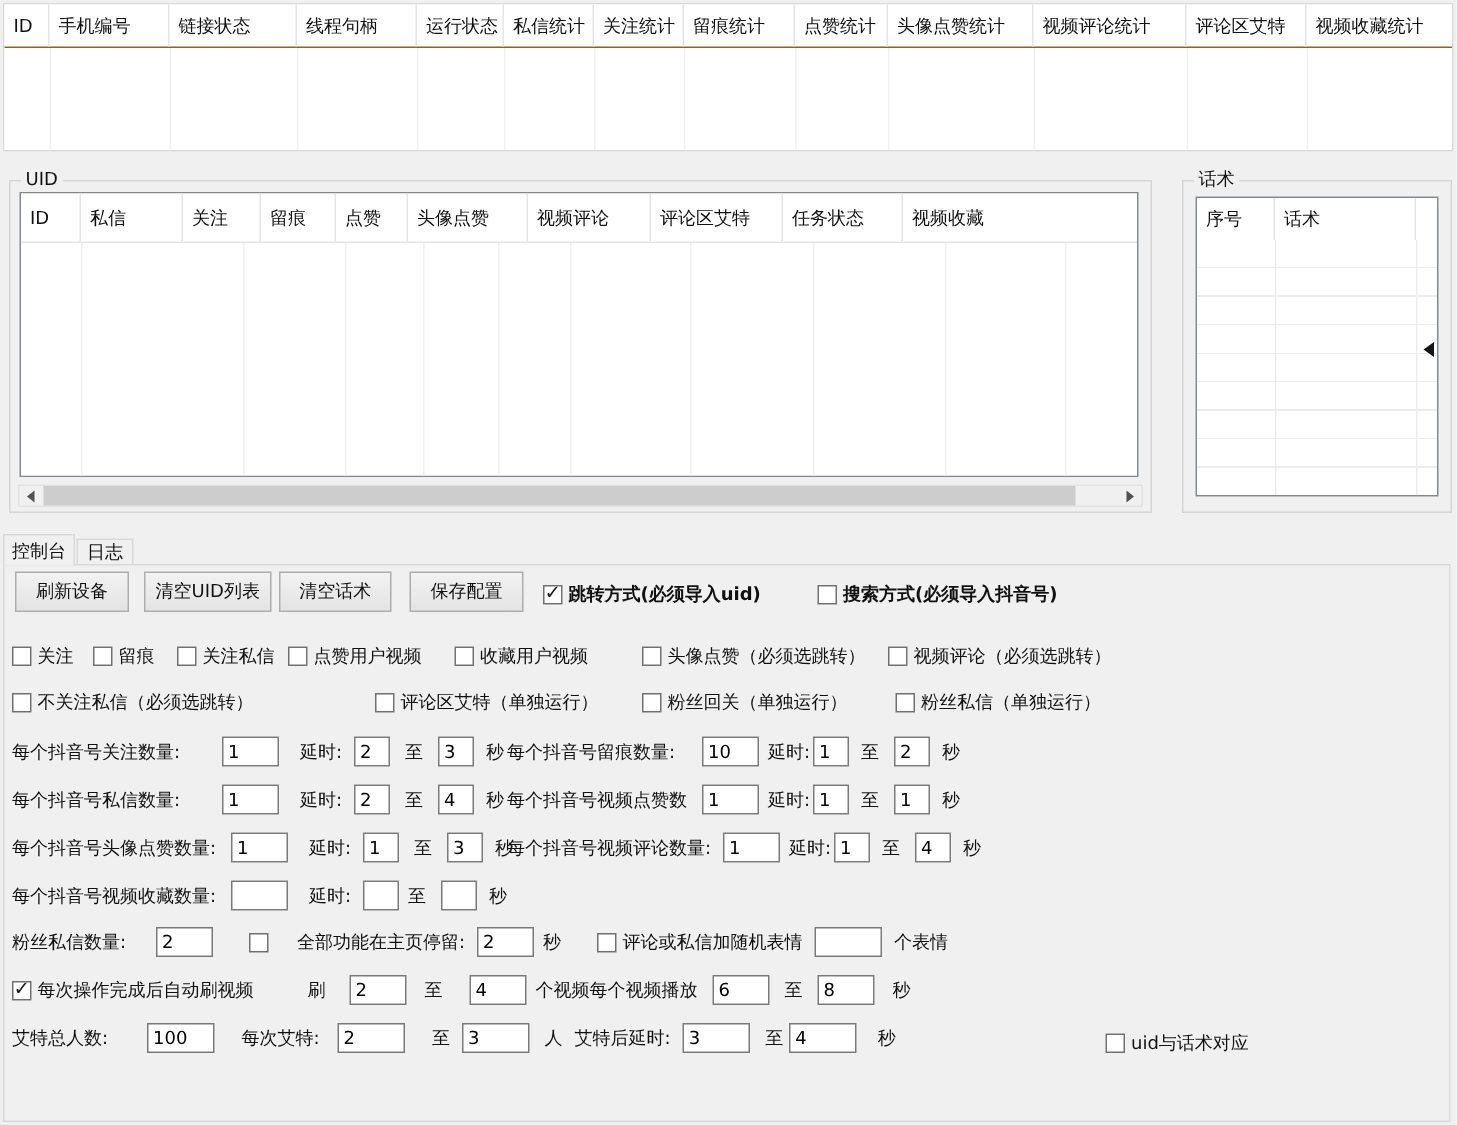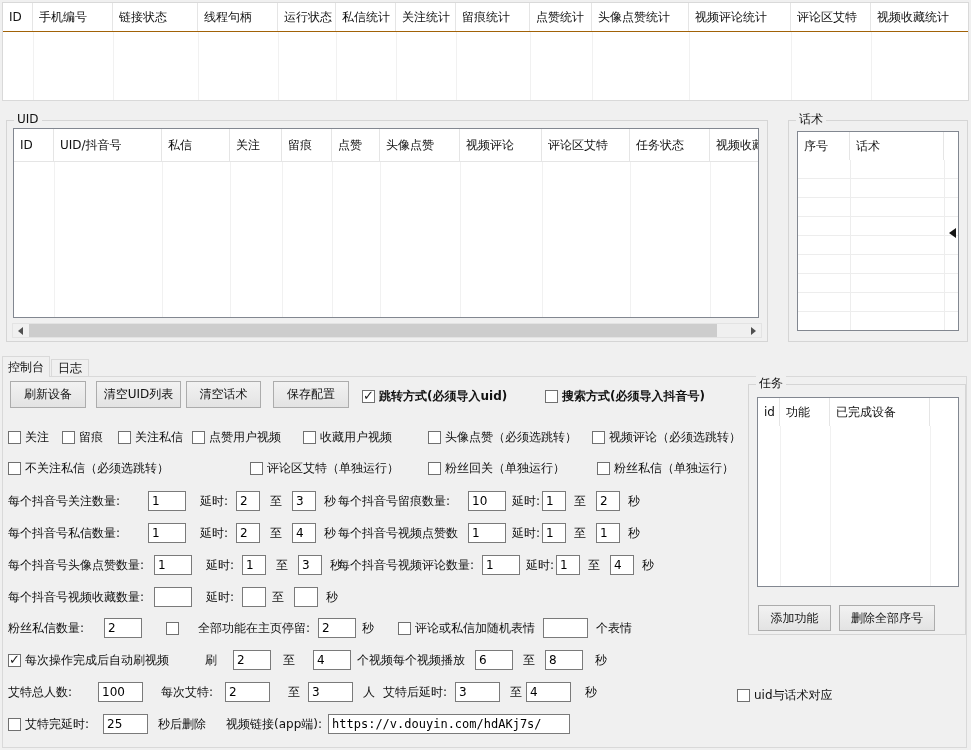--- a/index.html
+++ b/index.html
@@ -86,21 +86,20 @@
       <div class="coldiv" style="left:788px;top:0;bottom:0"></div>
       <div class="coldiv" style="left:868px;top:0;bottom:0"></div>
     </div>
   </div>
 
   <div class="gb" style="left:6px;top:120px;width:762px;height:222px;">
     <span class="gb-label">UID</span>
     <div class="tbl dark" style="left:6px;top:7px;width:746px;height:190px;">
       <div class="thead" style="border-bottom-color:#e5e5e5">
         <div class="th" style="width:40px;height:32px;line-height:32px">ID</div>
-        <div class="th" style="width:108px;height:32px;line-height:32px">UID/抖音号</div>
         <div class="th" style="width:68px;height:32px;line-height:32px">私信</div>
         <div class="th" style="width:52px;height:32px;line-height:32px">关注</div>
         <div class="th" style="width:50px;height:32px;line-height:32px">留痕</div>
         <div class="th" style="width:48px;height:32px;line-height:32px">点赞</div>
         <div class="th" style="width:80px;height:32px;line-height:32px">头像点赞</div>
         <div class="th" style="width:82px;height:32px;line-height:32px">视频评论</div>
         <div class="th" style="width:88px;height:32px;line-height:32px">评论区艾特</div>
         <div class="th" style="width:80px;height:32px;line-height:32px">任务状态</div>
         <div class="th last" style="height:32px;line-height:32px">视频收藏</div>
       </div>
@@ -157,38 +156,20 @@
 
   <div class="cb b" style="left:362px;top:388px;">
     <span class="box on"></span>
     <span>跳转方式(必须导入uid)</span>
   </div>
   <div class="cb b" style="left:545px;top:388px;">
     <span class="box"></span>
     <span>搜索方式(必须导入抖音号)</span>
   </div>
 
-  <div class="gb" style="left:748px;top:384px;width:218px;height:251px;">
-    <span class="gb-label">任务</span>
-    <div class="tbl dark" style="left:8px;top:12px;width:202px;height:190px;">
-      <div class="thead">
-        <div class="th" style="width:22px">id</div>
-        <div class="th" style="width:50px">功能</div>
-        <div class="th" style="width:100px">已完成设备</div>
-        <div class="th last"></div>
-      </div>
-      <div class="tbody" style="top:28px;">
-        <div class="coldiv" style="left:22px;top:0;bottom:0"></div>
-        <div class="coldiv" style="left:72px;top:0;bottom:0"></div>
-        <div class="coldiv" style="left:172px;top:0;bottom:0"></div>
-      </div>
-    </div>
-    <div class="btn" style="left:9px;top:220px;width:73px;height:26px;">添加功能</div>
-    <div class="btn" style="left:90px;top:220px;width:96px;height:26px;">删除全部序号</div>
-  </div>
 
   <div class="cb" style="left:8px;top:429px;">
     <span class="box"></span>
     <span>关注</span>
   </div>
   <div class="cb" style="left:62px;top:429px;">
     <span class="box"></span>
     <span>留痕</span>
   </div>
   <div class="cb" style="left:118px;top:429px;">
@@ -337,29 +318,19 @@
     <span class="lbl" style="margin-left:18px">至</span>
     <input class="ti" style="width: 45px; margin-left: 8px;" value="3">
     <span class="lbl" style="margin-left:10px">人</span>
     <span class="lbl" style="margin-left:8px">艾特后延时:</span>
     <input class="ti" style="width: 45px; margin-left: 8px;" value="3">
     <span class="lbl" style="margin-left:10px">至</span>
     <input class="ti" style="width: 45px; margin-left: 4px;" value="4">
     <span class="lbl" style="margin-left:14px">秒</span>
   </div>
 
-  <div class="row" style="left:8px;top:713px;">
-    <span class="cb" style="position:static;">
-      <span class="box"></span>
-      <span>艾特完延时:</span>
-    </span>
-    <input class="ti" style="width: 45px; margin-left: 14px;" value="25">
-    <span class="lbl" style="margin-left:10px">秒后删除</span>
-    <span class="lbl" style="margin-left:20px">视频链接(app端):</span>
-    <input class="ti mono" style="width: 242px; margin-left: 6px;" value="https://v.douyin.com/hdAKj7s/">
-  </div>
 
   <div class="cb" style="left:737px;top:687px;">
     <span class="box"></span>
     <span>uid与话术对应</span>
   </div>
 
 </div>
 
 </body></html>

